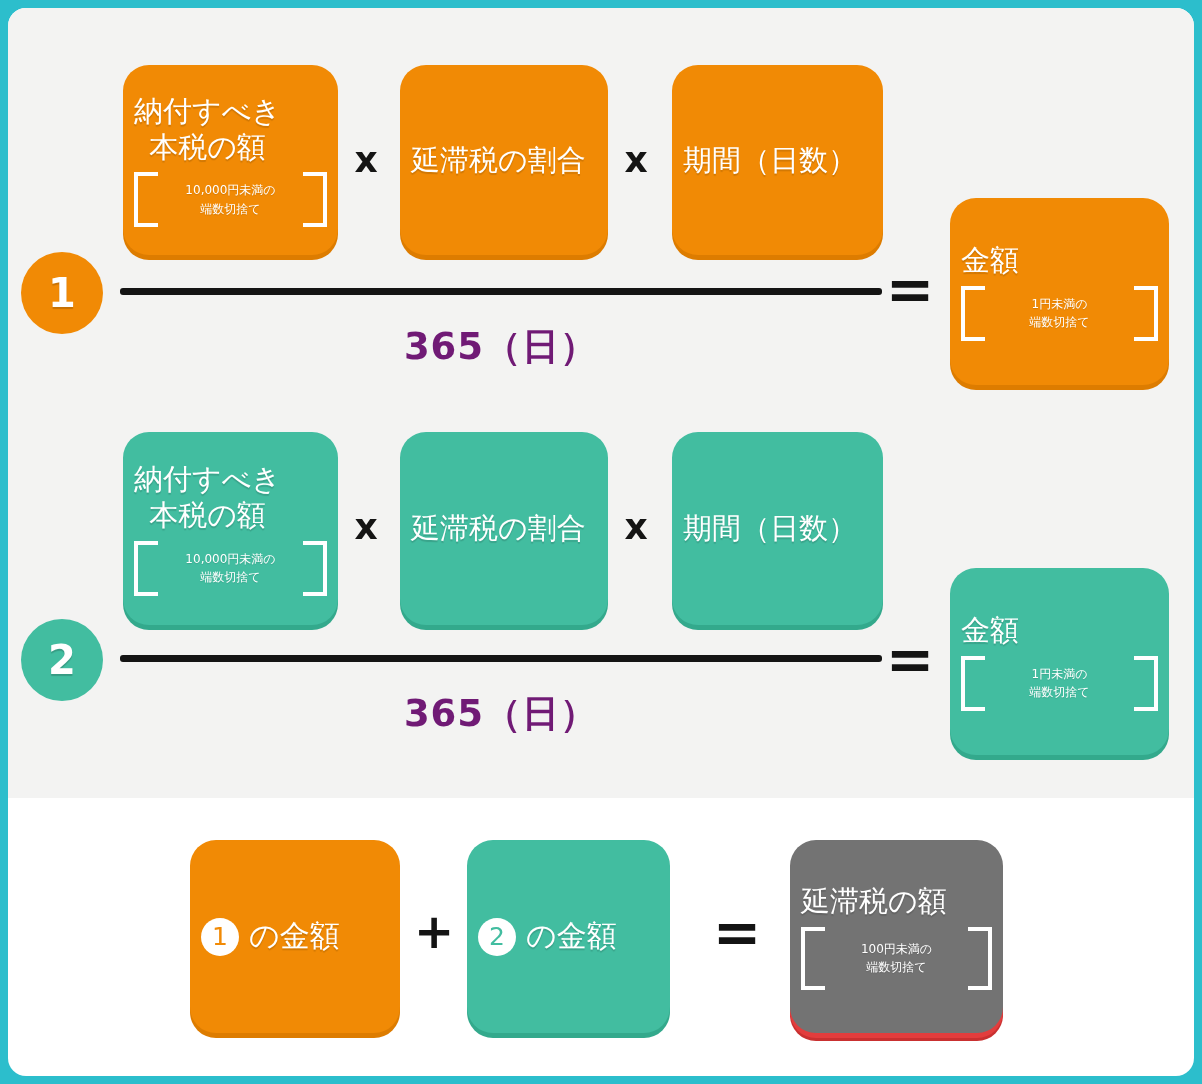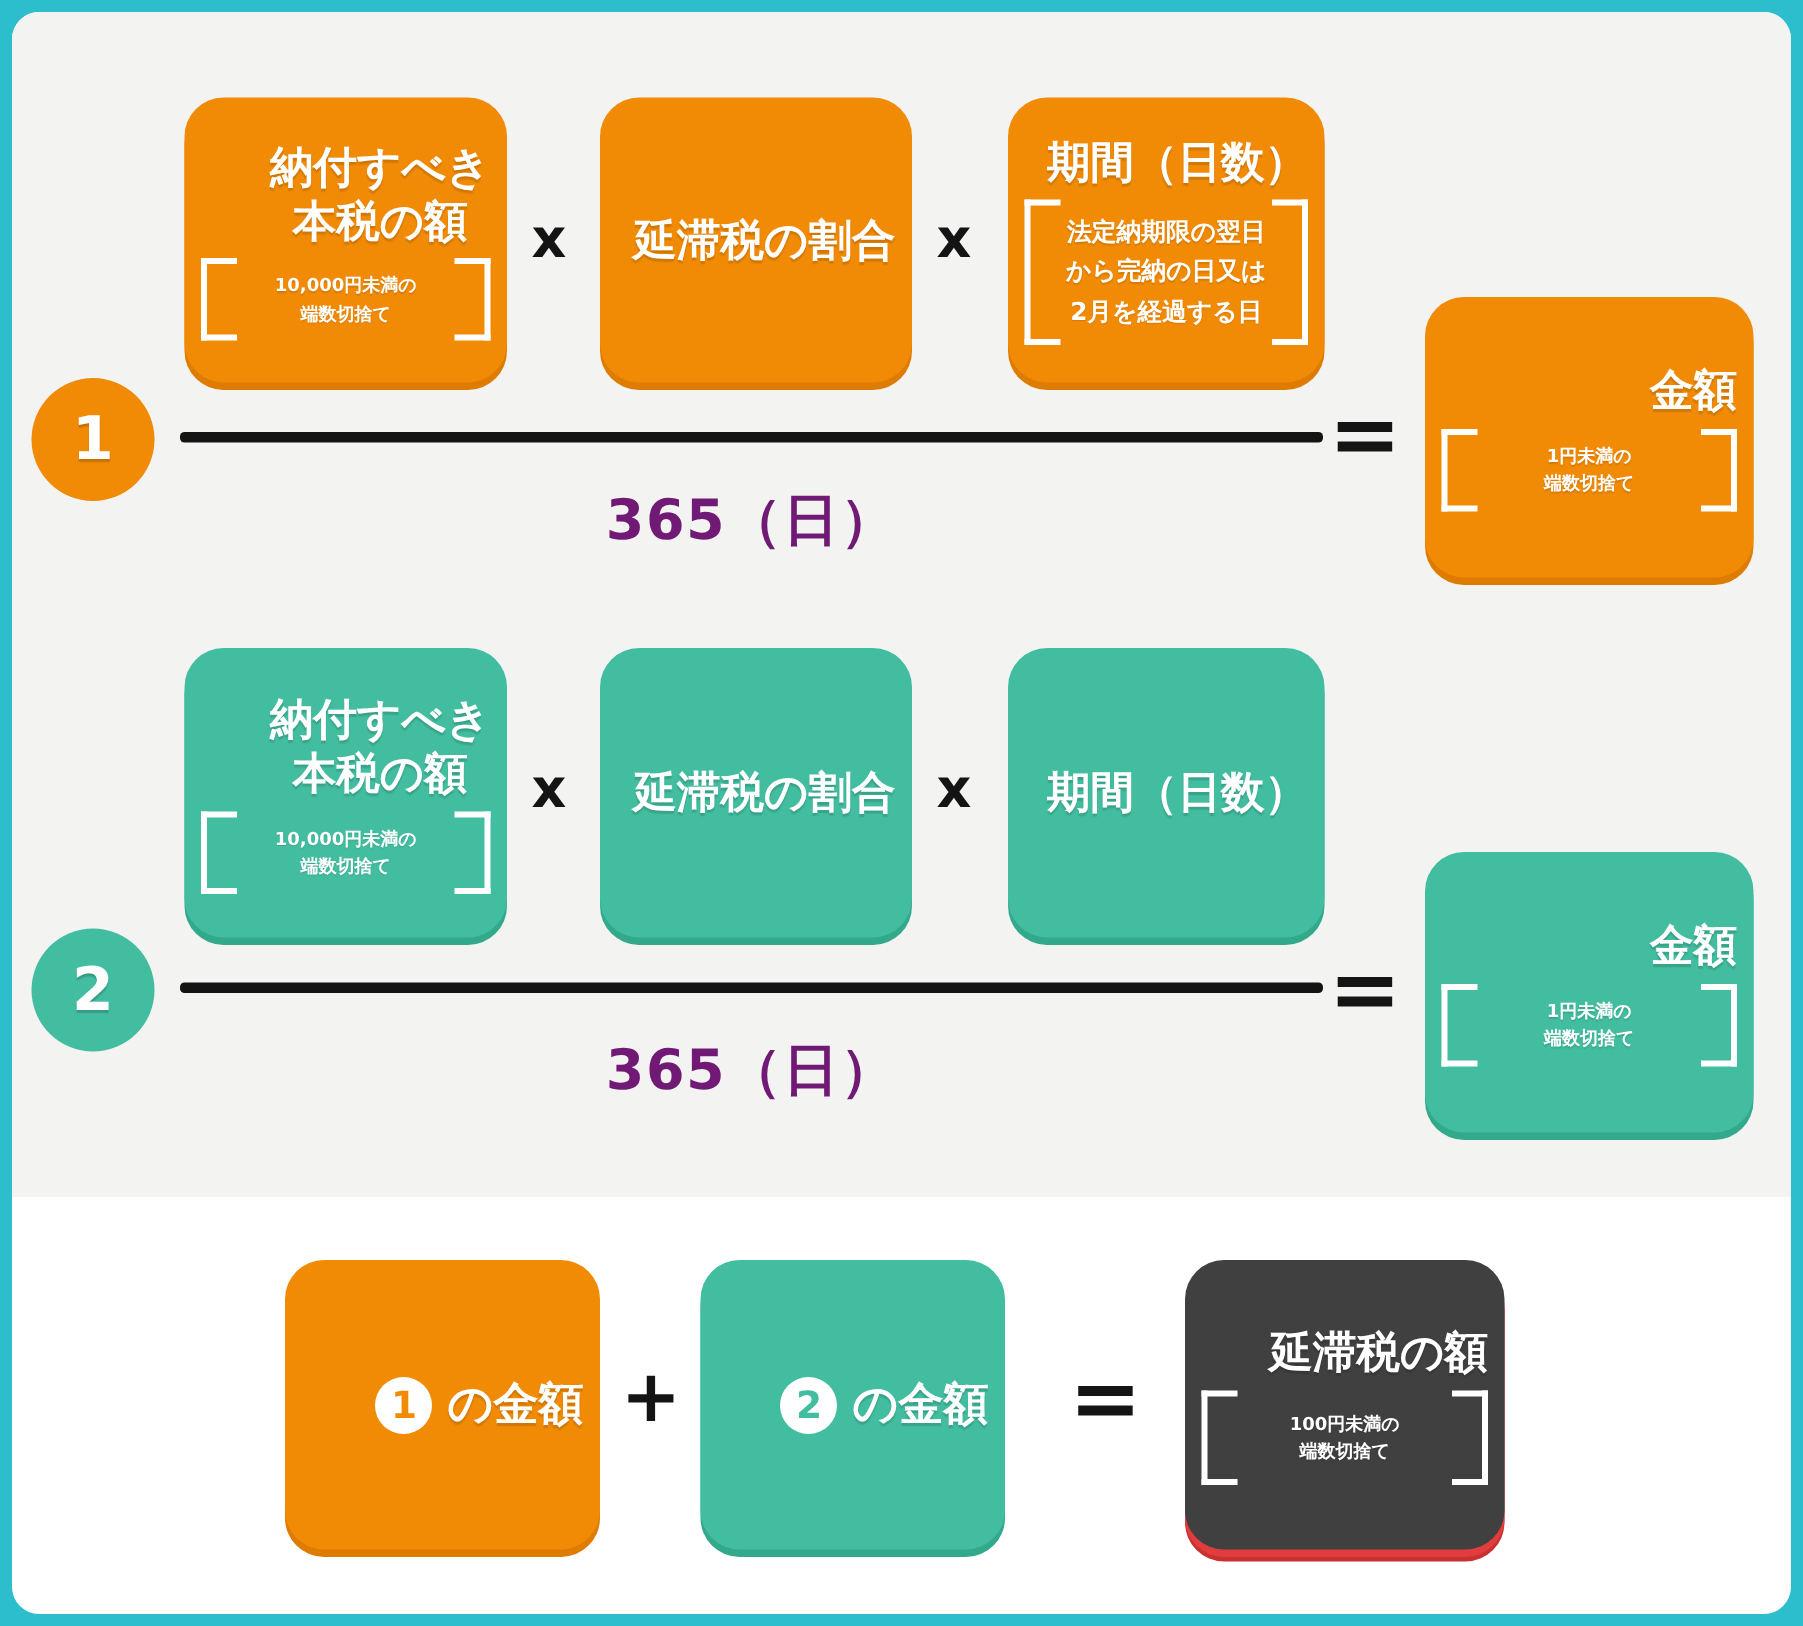--- a/index.html
+++ b/index.html
@@ -19,28 +19,28 @@
   }
   .gray-section {
     position:absolute; left:0; top:0; right:0; height:790px;
     background:#F3F3F2;
   }
 
   
   .box {
     position:absolute;
     border-radius:26px;
-    color:#fff; font-weight:bold; text-align:center;
+    color:#fff; font-weight:normal; text-align:center;
     display:flex; flex-direction:column;
-    align-items:flex-end; justify-content:center;
+    align-items:flex-start; justify-content:center;
     padding:0 11px;
   }
   .box.orange { background:#F18A05; box-shadow:0 5px 0 #DD7C00; }
   .box.teal   { background:#42BDA0; box-shadow:0 5px 0 #33A98C; }
-  .box.red    { background:#404040; box-shadow:0 5px 0 #E23D3D, 0 8px 0 #C93030; }
+  .box.red    { background:#737373; box-shadow:0 5px 0 #E23D3D, 0 8px 0 #C93030; }
 
   .box-title {
     font-size:29px; line-height:1.25;
     text-shadow:0 2px 1px rgba(0,0,0,0.14);
   }
   .box-title .line { display:block; }
 
   .bracket { position:relative; width:100%; margin-top:7px; padding:9px 16px; }
   .bracket::before {
     content:""; position:absolute; left:0; top:0; bottom:0; width:20px;
@@ -116,27 +116,20 @@
   <div class="op op-x" style="left:345px; top:139px;">x</div>
 
   <div class="box orange" style="left:400px; top:65px; width:208px; height:190px;">
     <div class="box-title">延滞税の割合</div>
   </div>
 
   <div class="op op-x" style="left:615px; top:139px;">x</div>
 
   <div class="box orange" style="left:672px; top:65px; width:211px; height:190px;">
     <div class="box-title">期間（日数）</div>
-    <div class="bracket">
-      <div class="bracket-text small">
-        <span class="line">法定納期限の翌日</span>
-        <span class="line">から完納の日又は</span>
-        <span class="line">2月を経過する日</span>
-      </div>
-    </div>
   </div>
 
   <div class="frac-bar" style="left:120px; top:288px; width:762px;"></div>
 
   <div class="denominator" style="top:322px;">365（日）</div>
 
   <div class="op op-eq" style="left:878px; top:255px;">=</div>
 
   <div class="box orange" style="left:950px; top:198px; width:219px; height:187px;">
     <div class="box-title">金額</div>

